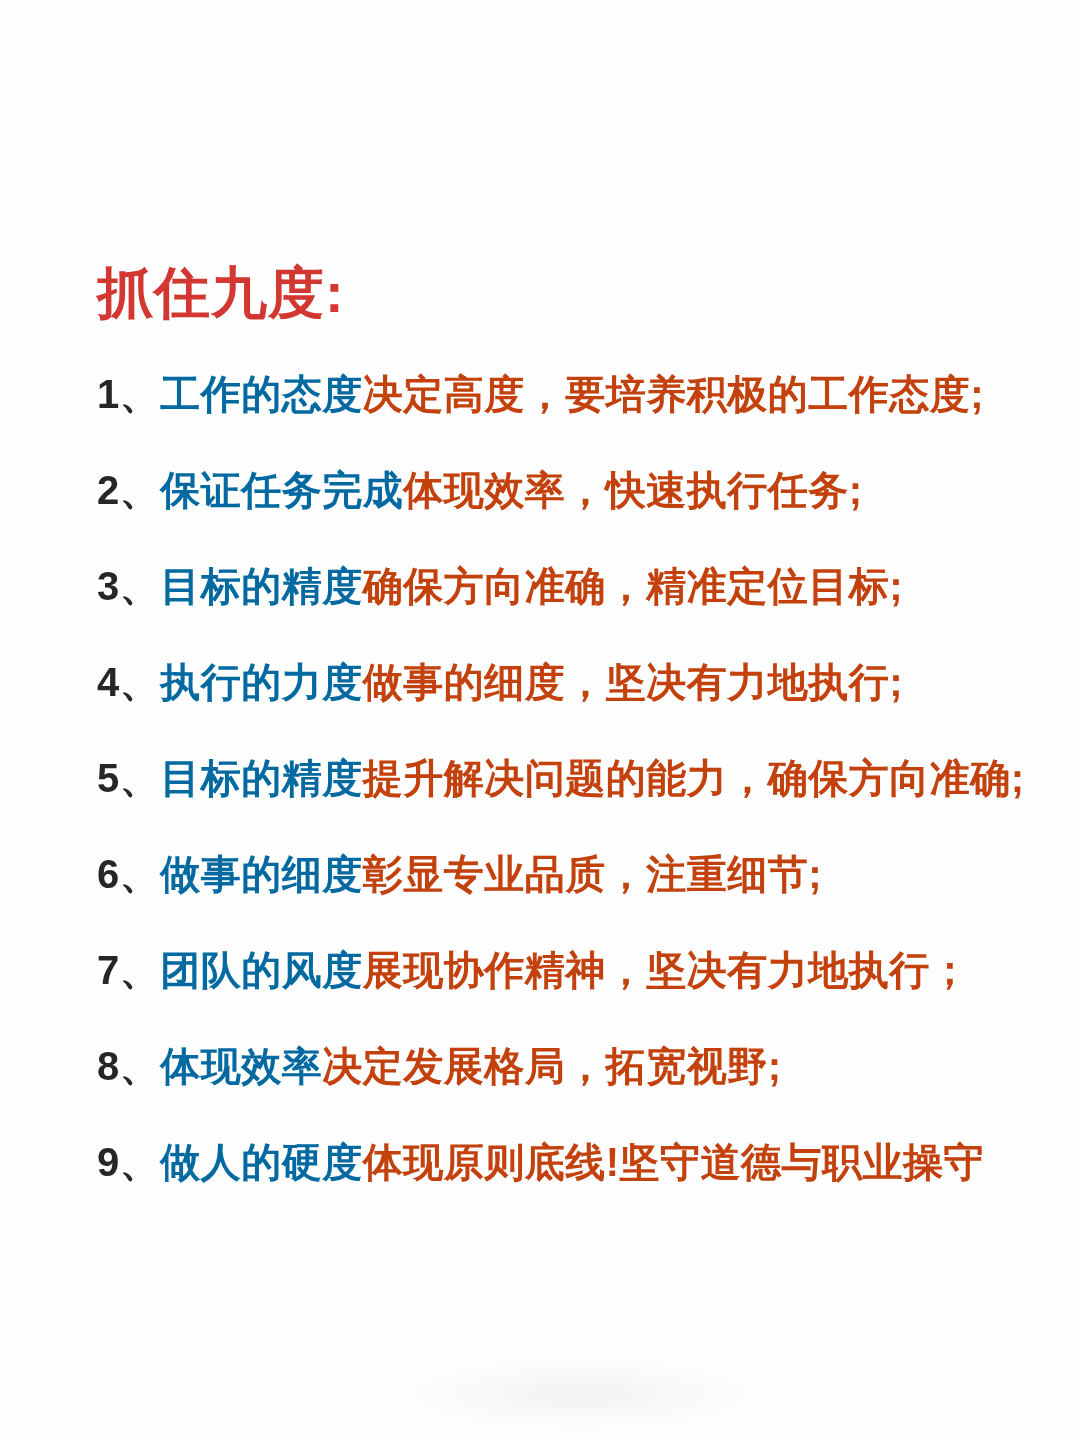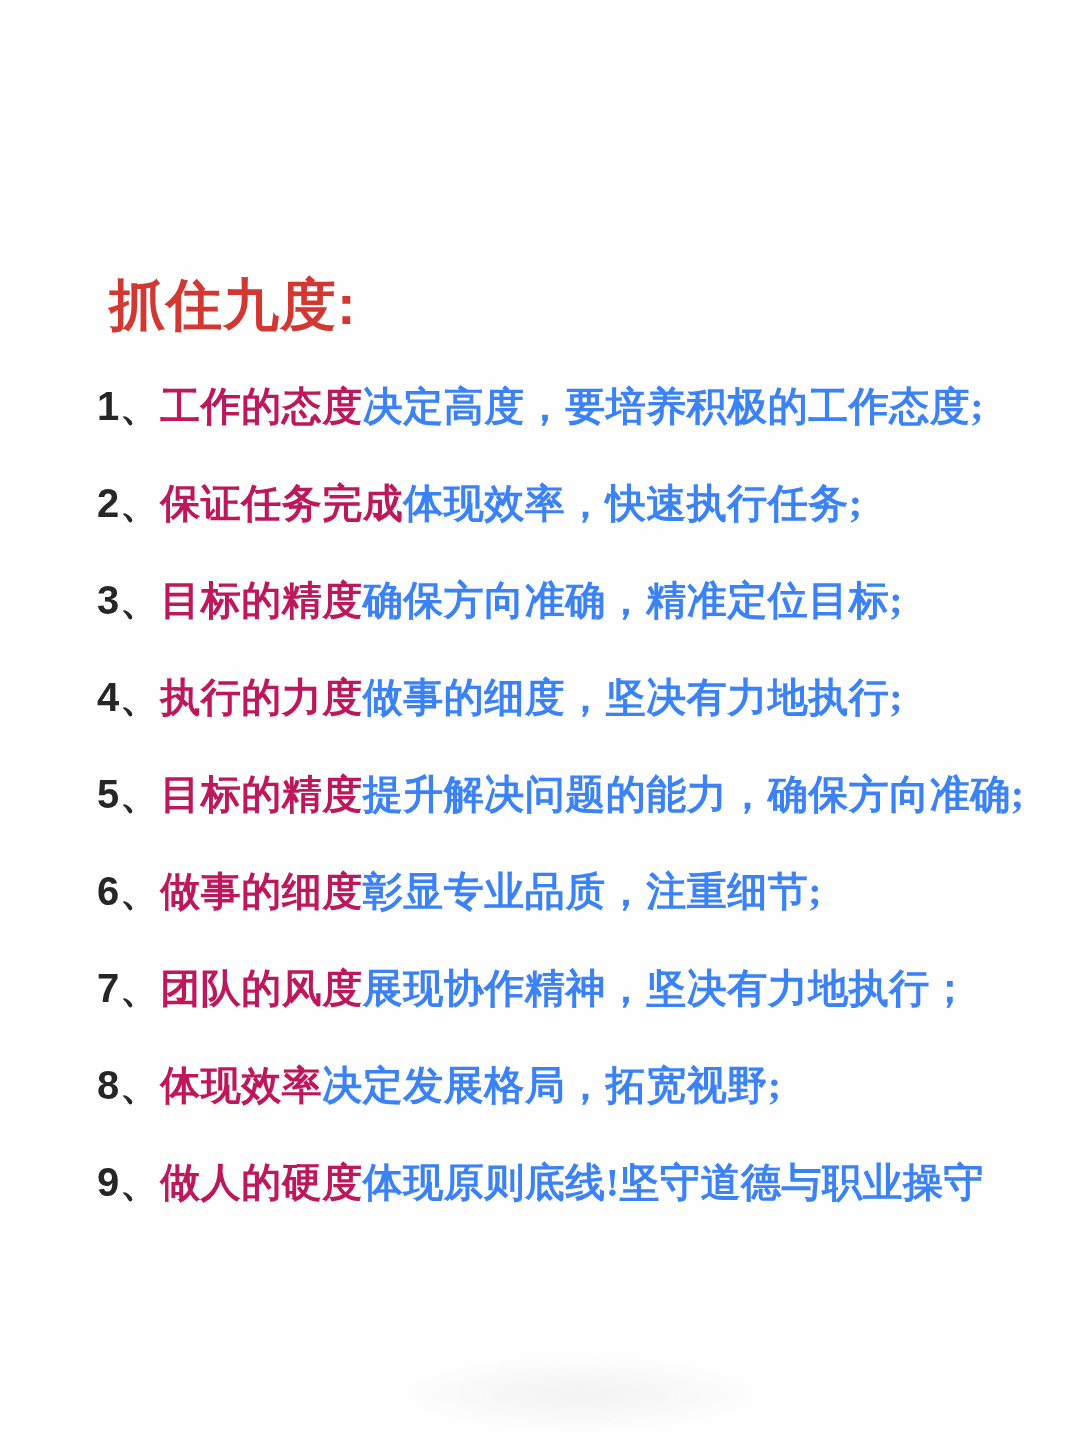--- a/index.html
+++ b/index.html
@@ -12,21 +12,21 @@
     font-family: "Liberation Sans", "DejaVu Sans", sans-serif;
   }
   .page {
     position: relative;
     width: 1080px;
     height: 1440px;
     box-sizing: border-box;
     padding: 262px 0 0 97px;
   }
   .title {
-    margin: 12px;
+    margin: 0;
     font-size: 56px;
     line-height: 62px;
     font-weight: 700;
     color: #d23731;
     letter-spacing: 1px;
   }
   .list {
     margin-top: 46px;
   }
   .item {
@@ -35,25 +35,24 @@
     margin-bottom: 48px;
     font-weight: 600;
     color: #262626;
     white-space: nowrap;
     letter-spacing: 0.5px;
   }
   .item .num {
     color: #262626;
   }
   .item .hl {
-    color: #be185d;
+    color: #0369a1;
   }
   .item .rest {
-    color: #3b82f6;
-    font-family: Liberation Serif, serif;
+    color: #c2410c;
   }
   .watermark {
     position: absolute;
     left: 405px;
     top: 1358px;
     width: 350px;
     height: 72px;
     background: radial-gradient(ellipse at center, rgba(170,170,170,0.14) 0%, rgba(200,200,200,0.06) 55%, rgba(255,255,255,0) 75%);
     filter: blur(4px);
     border-radius: 14px;

